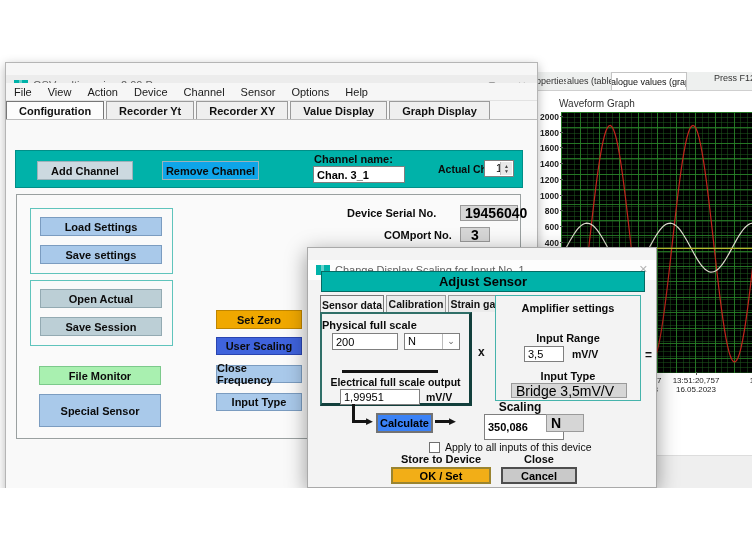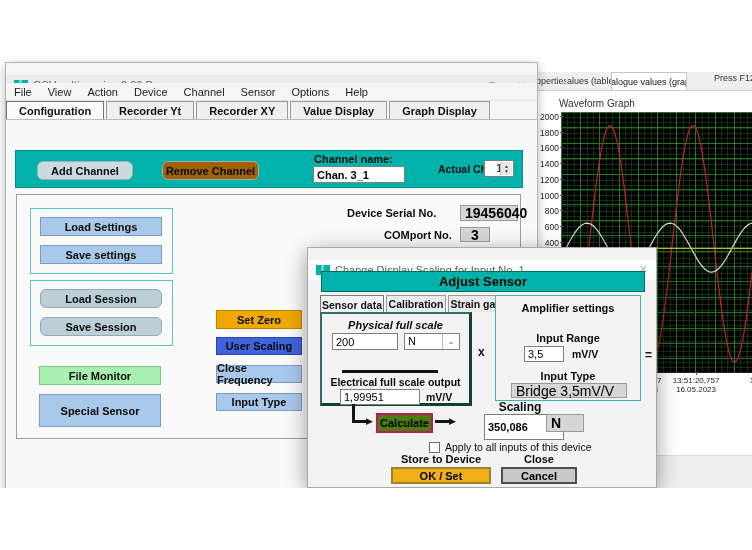--- a/index.html
+++ b/index.html
@@ -29,21 +29,21 @@
   .maintabs{position:absolute;left:0;top:38px;right:0;height:18px;display:flex;}
   .mtab{height:18px;box-sizing:border-box;border:1px solid #9a9a9a;border-bottom:none;background:#efefef;
         font-size:11px;font-weight:bold;color:#111;display:flex;align-items:center;justify-content:center;
         padding:0 12px;margin-right:2px;}
   .mtab.active{background:#fcfcfc;border-color:#777;}
   #maincontent{position:absolute;left:0;top:56px;right:0;bottom:0;background:#f9f9f9;border-top:1px solid #bbb;}
   .tealband{position:absolute;left:9px;top:30px;width:508px;height:38px;background:#00b2a9;border:1px solid #008f88;box-sizing:border-box;}
   .bigpanel{position:absolute;left:10px;top:74px;width:505px;height:245px;border:1px solid #9aa0a0;background:#fafafa;box-sizing:border-box;}
   .tealbox{position:absolute;border:1px solid #5fc4bc;box-sizing:border-box;}
   .btn-lblue{background:#a9c9ea;border-color:#7b9cc0;}
-  .btn-session{background:#bccfd6;border-color:#93aab2;border-radius:6px;}
+  .btn-session{background:#bccfd6;border-color:#93aab2;}
   .btn-green{background:#a9f0b0;border-color:#7cc98b;}
   .btn-orange{background:#f0a800;border-color:#bf8500;}
   .btn-royal{background:#3f63dc;border-color:#2a44b0;}
   .statusbox{position:absolute;left:13px;top:374px;width:502px;height:60px;border:1px solid #5fc4bc;background:#f6f6f6;box-sizing:border-box;}
   .statusinner{position:absolute;left:39px;top:2px;width:126px;height:56px;border:1px solid #5fc4bc;background:#fff;box-sizing:border-box;}
   .statusinner .strip{position:absolute;left:0;top:0;right:0;height:9px;background:#ececec;}
   .measuring{position:absolute;left:192px;top:378px;font-size:20px;font-weight:bold;color:#111;white-space:nowrap;}
   
   #graphwin{left:528px;top:72px;width:224px;height:416px;background:#fff;border-left:1px solid #c9c9c9;z-index:1;}
   .rtabbar{position:absolute;left:0;top:0;right:0;height:18px;background:#eef0ef;border-bottom:1px solid #cfcfcf;}
@@ -53,21 +53,21 @@
   .rhint{position:absolute;top:1px;left:185px;font-size:9px;color:#333;white-space:nowrap;}
   .gtitle{position:absolute;left:30px;top:26px;font-size:10px;color:#333;}
   #plot{position:absolute;left:32px;top:40px;width:192px;height:261px;background:#000;overflow:hidden;
     background-image:
       repeating-linear-gradient(to right, rgba(40,130,40,.85) 0 1px, transparent 1px 19.2px),
       repeating-linear-gradient(to bottom, rgba(40,130,40,.85) 0 1px, transparent 1px 15.4px),
       repeating-linear-gradient(to right, rgba(30,90,30,.5) 0 1px, transparent 1px 6.4px),
       repeating-linear-gradient(to bottom, rgba(30,90,30,.5) 0 1px, transparent 1px 5.2px);}
   #plot svg{position:absolute;left:0;top:0;}
   #yaxis{position:absolute;left:0;top:40px;width:30px;height:261px;}
-  .ytick{position:absolute;right:0;width:26px;text-align:right;font-size:8.5px;color:#222;}
+  .ytick{position:absolute;right:0;width:26px;text-align:right;font-size:8.5px;color:#222;font-weight:bold;}
   .ytick::after{content:"";position:absolute;right:-4px;top:4px;width:3px;height:1px;background:#555;}
   #xaxis{position:absolute;left:32px;top:303px;width:192px;height:20px;}
   .xtick{position:absolute;top:1px;width:74px;text-align:center;font-size:8px;line-height:9px;color:#222;}
   .xtick::before{content:"";position:absolute;top:-4px;left:50%;width:1px;height:3px;background:#555;}
   .graystrip{position:absolute;left:0;top:383px;width:224px;height:33px;background:#efefef;border-top:1px solid #ddd;}
   
   #dialog{left:307px;top:247px;width:350px;height:241px;background:#f3f3f3;border:1px solid #a9a9a9;
           box-shadow:0 5px 20px rgba(0,0,0,.4);z-index:3;box-sizing:border-box;}
   #dialog .titlebar{background:#fdfdfd;}
   .banner{position:absolute;left:13px;top:23px;width:324px;height:21px;background:#00b2a9;border:1px solid #056a63;
@@ -75,21 +75,21 @@
   .dtab{position:absolute;top:47px;height:17px;box-sizing:border-box;border:1px solid #9a9a9a;border-bottom:none;
         background:#ebebeb;font-size:10.5px;font-weight:bold;color:#111;display:flex;align-items:center;justify-content:center;}
   .dtab.active{background:#f3f3f3;height:18px;border-color:#777;}
   .sensorpanel{position:absolute;left:12px;top:64px;width:152px;height:94px;box-sizing:border-box;background:#f3f3f3;
         border:2px solid #2f6f68;border-right:3px solid #123f3c;border-bottom:3px solid #123f3c;}
   .amppanel{position:absolute;left:187px;top:47px;width:146px;height:106px;box-sizing:border-box;border:1px solid #45b3ab;background:#f3f3f3;}
   .opsign{position:absolute;font-size:12px;font-weight:bold;color:#111;}
   .divider{position:absolute;left:20px;top:56px;width:96px;height:3px;background:#141414;}
   .flowline{position:absolute;background:#141414;}
   .arrowhead{position:absolute;font-size:9px;color:#141414;line-height:9px;}
-  .calc{position:absolute;left:68px;top:165px;width:57px;height:20px;background:#4d7c0f;border:2px solid #be185d;
+  .calc{position:absolute;left:68px;top:165px;width:57px;height:20px;background:#3b82f6;border:2px solid #737373;
         font-size:11px;font-weight:bold;display:flex;align-items:center;justify-content:center;box-sizing:border-box;}
   .checkbox{position:absolute;left:121px;top:194px;width:11px;height:11px;background:#fff;border:1px solid #707070;box-sizing:border-box;}
   .okbtn{position:absolute;left:83px;top:219px;width:100px;height:17px;background:#f2ae17;border:2px solid #9a8430;
          font-size:11px;font-weight:bold;display:flex;align-items:center;justify-content:center;box-sizing:border-box;}
   .cancelbtn{position:absolute;left:193px;top:219px;width:76px;height:17px;background:#c9c9c9;border:2px solid #4e4e4e;
          font-size:11px;font-weight:bold;display:flex;align-items:center;justify-content:center;box-sizing:border-box;}
   .closex{position:absolute;right:8px;top:3px;font-size:11px;color:#b5b5b5;}
   .chev{display:flex;align-items:center;justify-content:center;position:absolute;right:0;top:0;bottom:0;width:16px;
         border-left:1px solid #bbb;color:#666;font-size:9px;}
   .spin{position:absolute;right:1px;top:1px;bottom:1px;width:11px;background:#e8e8e8;display:flex;flex-direction:column;
@@ -168,37 +168,37 @@
       <div class="mtab">Recorder Yt</div>
       <div class="mtab">Recorder XY</div>
       <div class="mtab">Value Display</div>
       <div class="mtab">Graph Display</div>
     </div>
 
     <div id="maincontent">
 
       <div class="tealband">
         <div class="btn btn-session" style="left:21px;top:10px;width:96px;height:19px;background:#ccd9e0;border-color:#9db2ba;">Add Channel</div>
-        <div class="btn btn-session" style="left:146px;top:10px;width:97px;height:19px;background:#a16207;border-color:#9db2ba;">Remove Channel</div>
+        <div class="btn btn-session" style="left:146px;top:10px;width:97px;height:19px;background:#0ea5e9;border-color:#9db2ba;">Remove Channel</div>
         <div class="lbl" style="left:298px;top:2px;">Channel name:</div>
         <input class="field" style="left: 297px; top: 15px; width: 92px; height: 17px; font-weight: bold;" value="Chan. 3_1">
         <div class="lbl" style="left:422px;top:12px;font-size:10.5px;">Actual Channel</div>
         <div class="field" style="left:468px;top:9px;width:30px;height:17px;text-align:center;line-height:15px;">
           <span>1</span>
           <span class="spin">▲<br>▼</span>
         </div>
       </div>
 
       <div class="bigpanel">
         <div class="tealbox" style="left:13px;top:13px;width:143px;height:66px;">
           <div class="btn btn-lblue" style="left:9px;top:8px;width:122px;height:19px;">Load Settings</div>
           <div class="btn btn-lblue" style="left:9px;top:36px;width:122px;height:19px;">Save settings</div>
         </div>
         <div class="tealbox" style="left:13px;top:85px;width:143px;height:66px;">
-          <div class="btn btn-session" style="left:9px;top:8px;width:122px;height:19px;">Load Session</div>
+          <div class="btn btn-session" style="left:9px;top:8px;width:122px;height:19px;">Open Actual</div>
           <div class="btn btn-session" style="left:9px;top:36px;width:122px;height:19px;">Save Session</div>
         </div>
         <div class="btn btn-green" style="left:22px;top:171px;width:122px;height:19px;">File Monitor</div>
         <div class="btn btn-lblue" style="left:22px;top:199px;width:122px;height:33px;">Special Sensor</div>
 
         <div class="btn btn-orange" style="left:199px;top:115px;width:86px;height:19px;">Set Zero</div>
         <div class="btn btn-royal" style="left:199px;top:142px;width:86px;height:18px;">User Scaling</div>
         <div class="btn btn-lblue" style="left:199px;top:170px;width:86px;height:18px;">Close Frequency</div>
         <div class="btn btn-lblue" style="left:199px;top:198px;width:86px;height:18px;">Input Type</div>
 
@@ -225,21 +225,21 @@
       <div class="ttl">Change Display Scaling for Input No. 1</div>
       <div class="closex">✕</div>
     </div>
     <div class="banner">Adjust Sensor</div>
 
     <div class="dtab active" style="left:12px;width:64px;text-align:right;">Sensor data</div>
     <div class="dtab" style="left:78px;width:60px;">Calibration</div>
     <div class="dtab" style="left:140px;width:62px;">Strain gage</div>
 
     <div class="sensorpanel">
-      <div class="lbl" style="left:0;top:5px;width:100%;text-align:center;position:absolute;font-style:italic;">Physical full scale</div>
+      <div class="lbl" style="left:0;top:5px;width:100%;position:absolute;">Physical full scale</div>
       <input class="field" style="left: 10px; top: 19px; width: 66px; height: 17px;" value="200">
       <div class="field" style="left:82px;top:19px;width:56px;height:17px;line-height:15px;">
         <span>N</span>
         <span class="chev">⌄</span>
       </div>
       <div class="divider"></div>
       <div class="lbl" style="left:0;top:62px;width:100%;text-align:center;position:absolute;font-size:10.5px;">Electrical full scale output</div>
       <input class="field" style="left: 18px; top: 75px; width: 80px; height: 16px;" value="1,99951">
       <div class="lbl" style="left:104px;top:77px;font-size:10.5px;">mV/V</div>
     </div>

